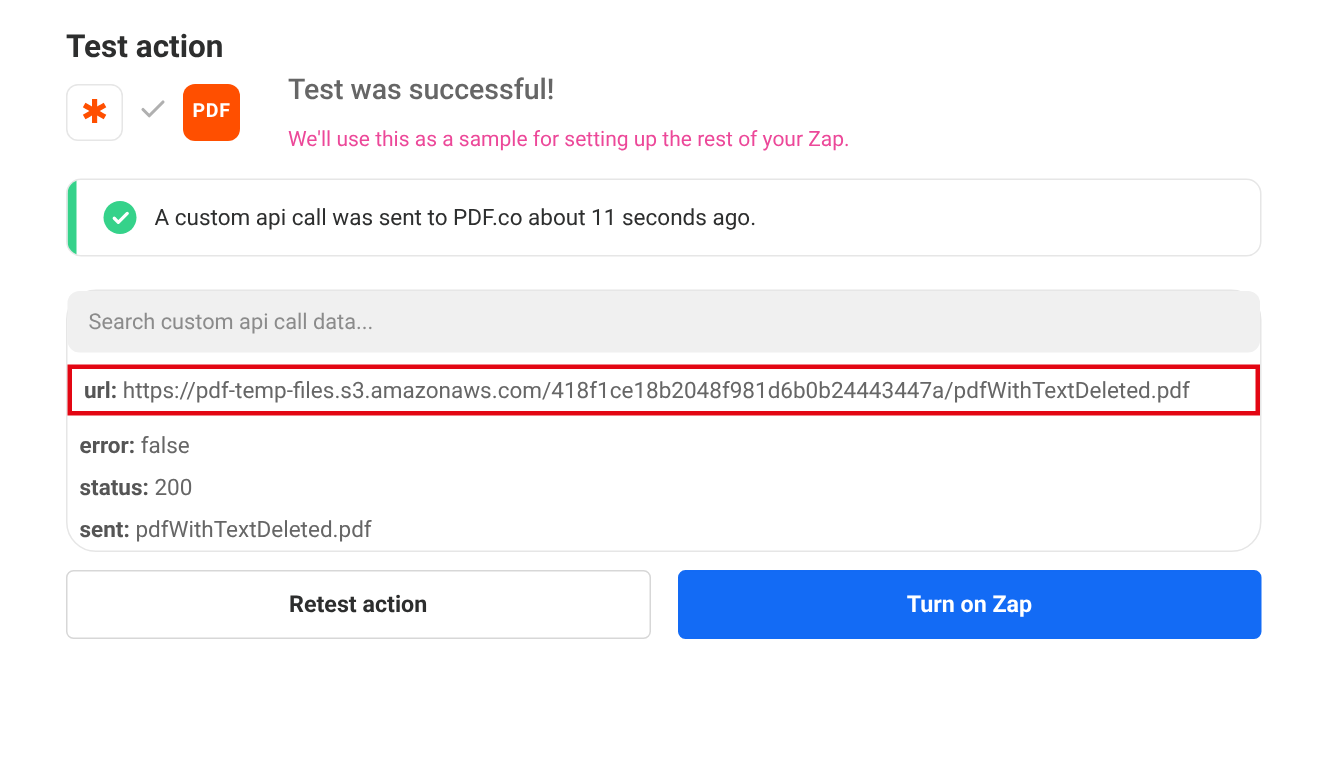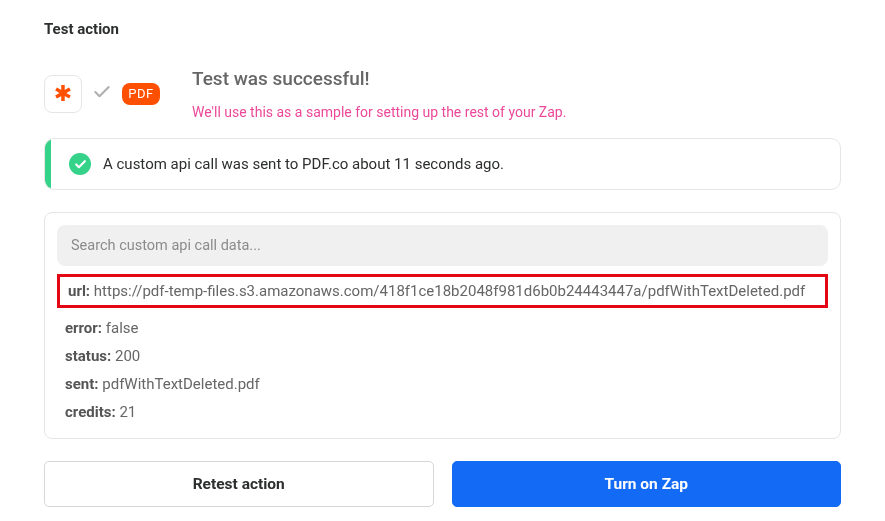--- a/index.html
+++ b/index.html
@@ -5,23 +5,23 @@
     * { box-sizing: border-box; margin: 0; padding: 0; }
     body {
       font-family: -apple-system, BlinkMacSystemFont, "Segoe UI", Roboto, Helvetica, Arial, sans-serif;
       background: #ffffff;
       width: 885px;
       height: 521px;
       padding: 20px 44px;
       color: #2d2e2e;
     }
     .section-title {
-      font-size: 15px;
-      font-weight: 700;
-      margin-bottom: 29px;
+      font-size: 21px;
+      font-weight: 700;
+      margin-bottom: 4px;
     }
     .header-row {
       display: flex;
       align-items: center;
       gap: 10px;
       margin-bottom: 18px;
     }
     .app-icon {
       width: 38px;
       height: 38px;
@@ -34,28 +34,28 @@
     }
     .zapier-star {
       color: #ff4f00;
       font-size: 22px;
     }
     .checkmark-between {
       color: #b0b0b0;
     }
     .pdf-icon {
       width: 38px;
-      height: 22px;
+      height: 38px;
       border-radius: 8px;
       background: #ff4f00;
       display: flex;
       align-items: center;
       justify-content: center;
       color: #fff;
-      font-weight: 400;
+      font-weight: 700;
       font-size: 13px;
       letter-spacing: 0.5px;
     }
     .header-text {
       display: flex;
       flex-direction: column;
       margin-left: 22px;
       gap: 12px;
     }
     .success-title {
@@ -99,23 +99,22 @@
       margin-left: 8px;
       flex-shrink: 0;
     }
     .notice-check svg { display: block; }
     .notice-text {
       font-size: 15px;
       color: #2d2e2e;
     }
     .results-card {
       border: 1px solid #e6e6e6;
-      border-radius: 8px;
-      padding: 12px;
-      margin-bottom: 22px;
+      border-radius: 20px;
+      margin-bottom: 12px;
     }
     .search-bar {
       background: #f0f0f0;
       border-radius: 8px;
       padding: 12px 14px;
       font-size: 14.5px;
       color: #8b8b8b;
       margin-bottom: 8px;
     }
     .highlight-row {
@@ -205,22 +204,18 @@
     <span class="data-value">false</span>
   </div>
   <div class="data-row">
     <span class="data-key">status:</span>
     <span class="data-value">200</span>
   </div>
   <div class="data-row">
     <span class="data-key">sent:</span>
     <span class="data-value">pdfWithTextDeleted.pdf</span>
   </div>
-  <div class="data-row">
-    <span class="data-key">credits:</span>
-    <span class="data-value">21</span>
-  </div>
 </div>
 
 <div class="button-row">
   <div class="btn btn-secondary">Retest action</div>
   <div class="btn btn-primary">Turn on Zap</div>
 </div>
 
 </body></html>

